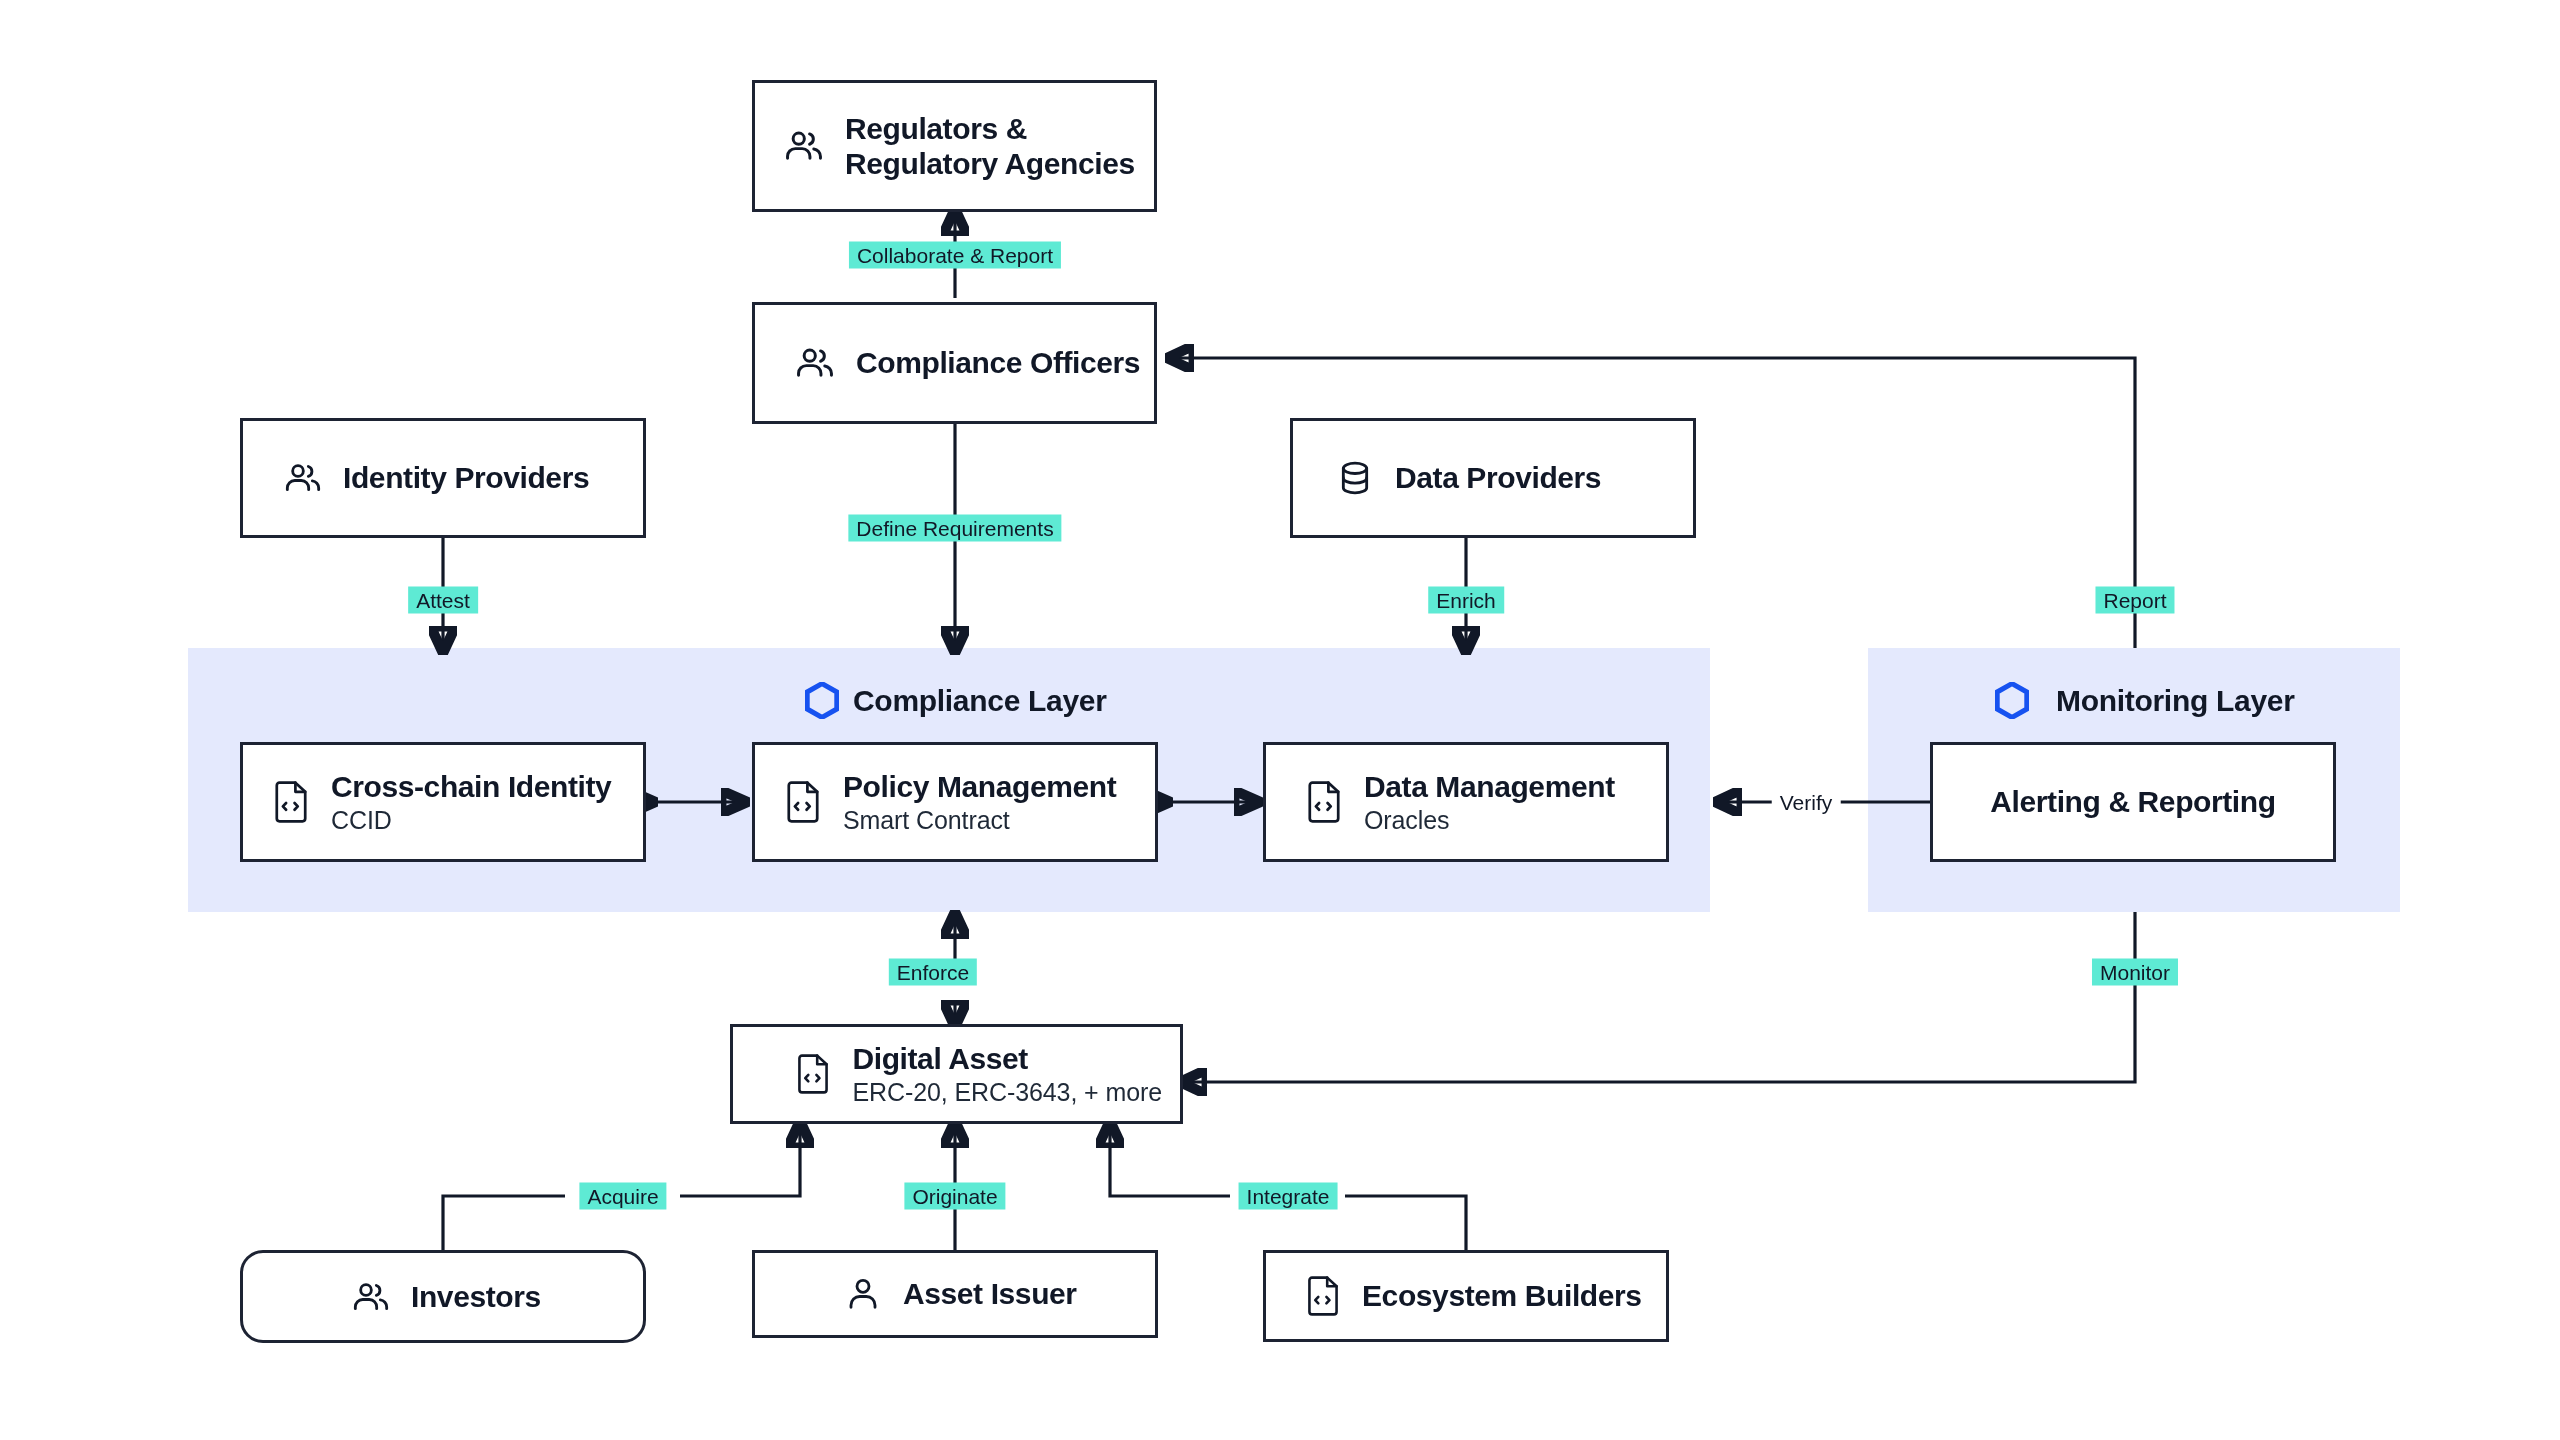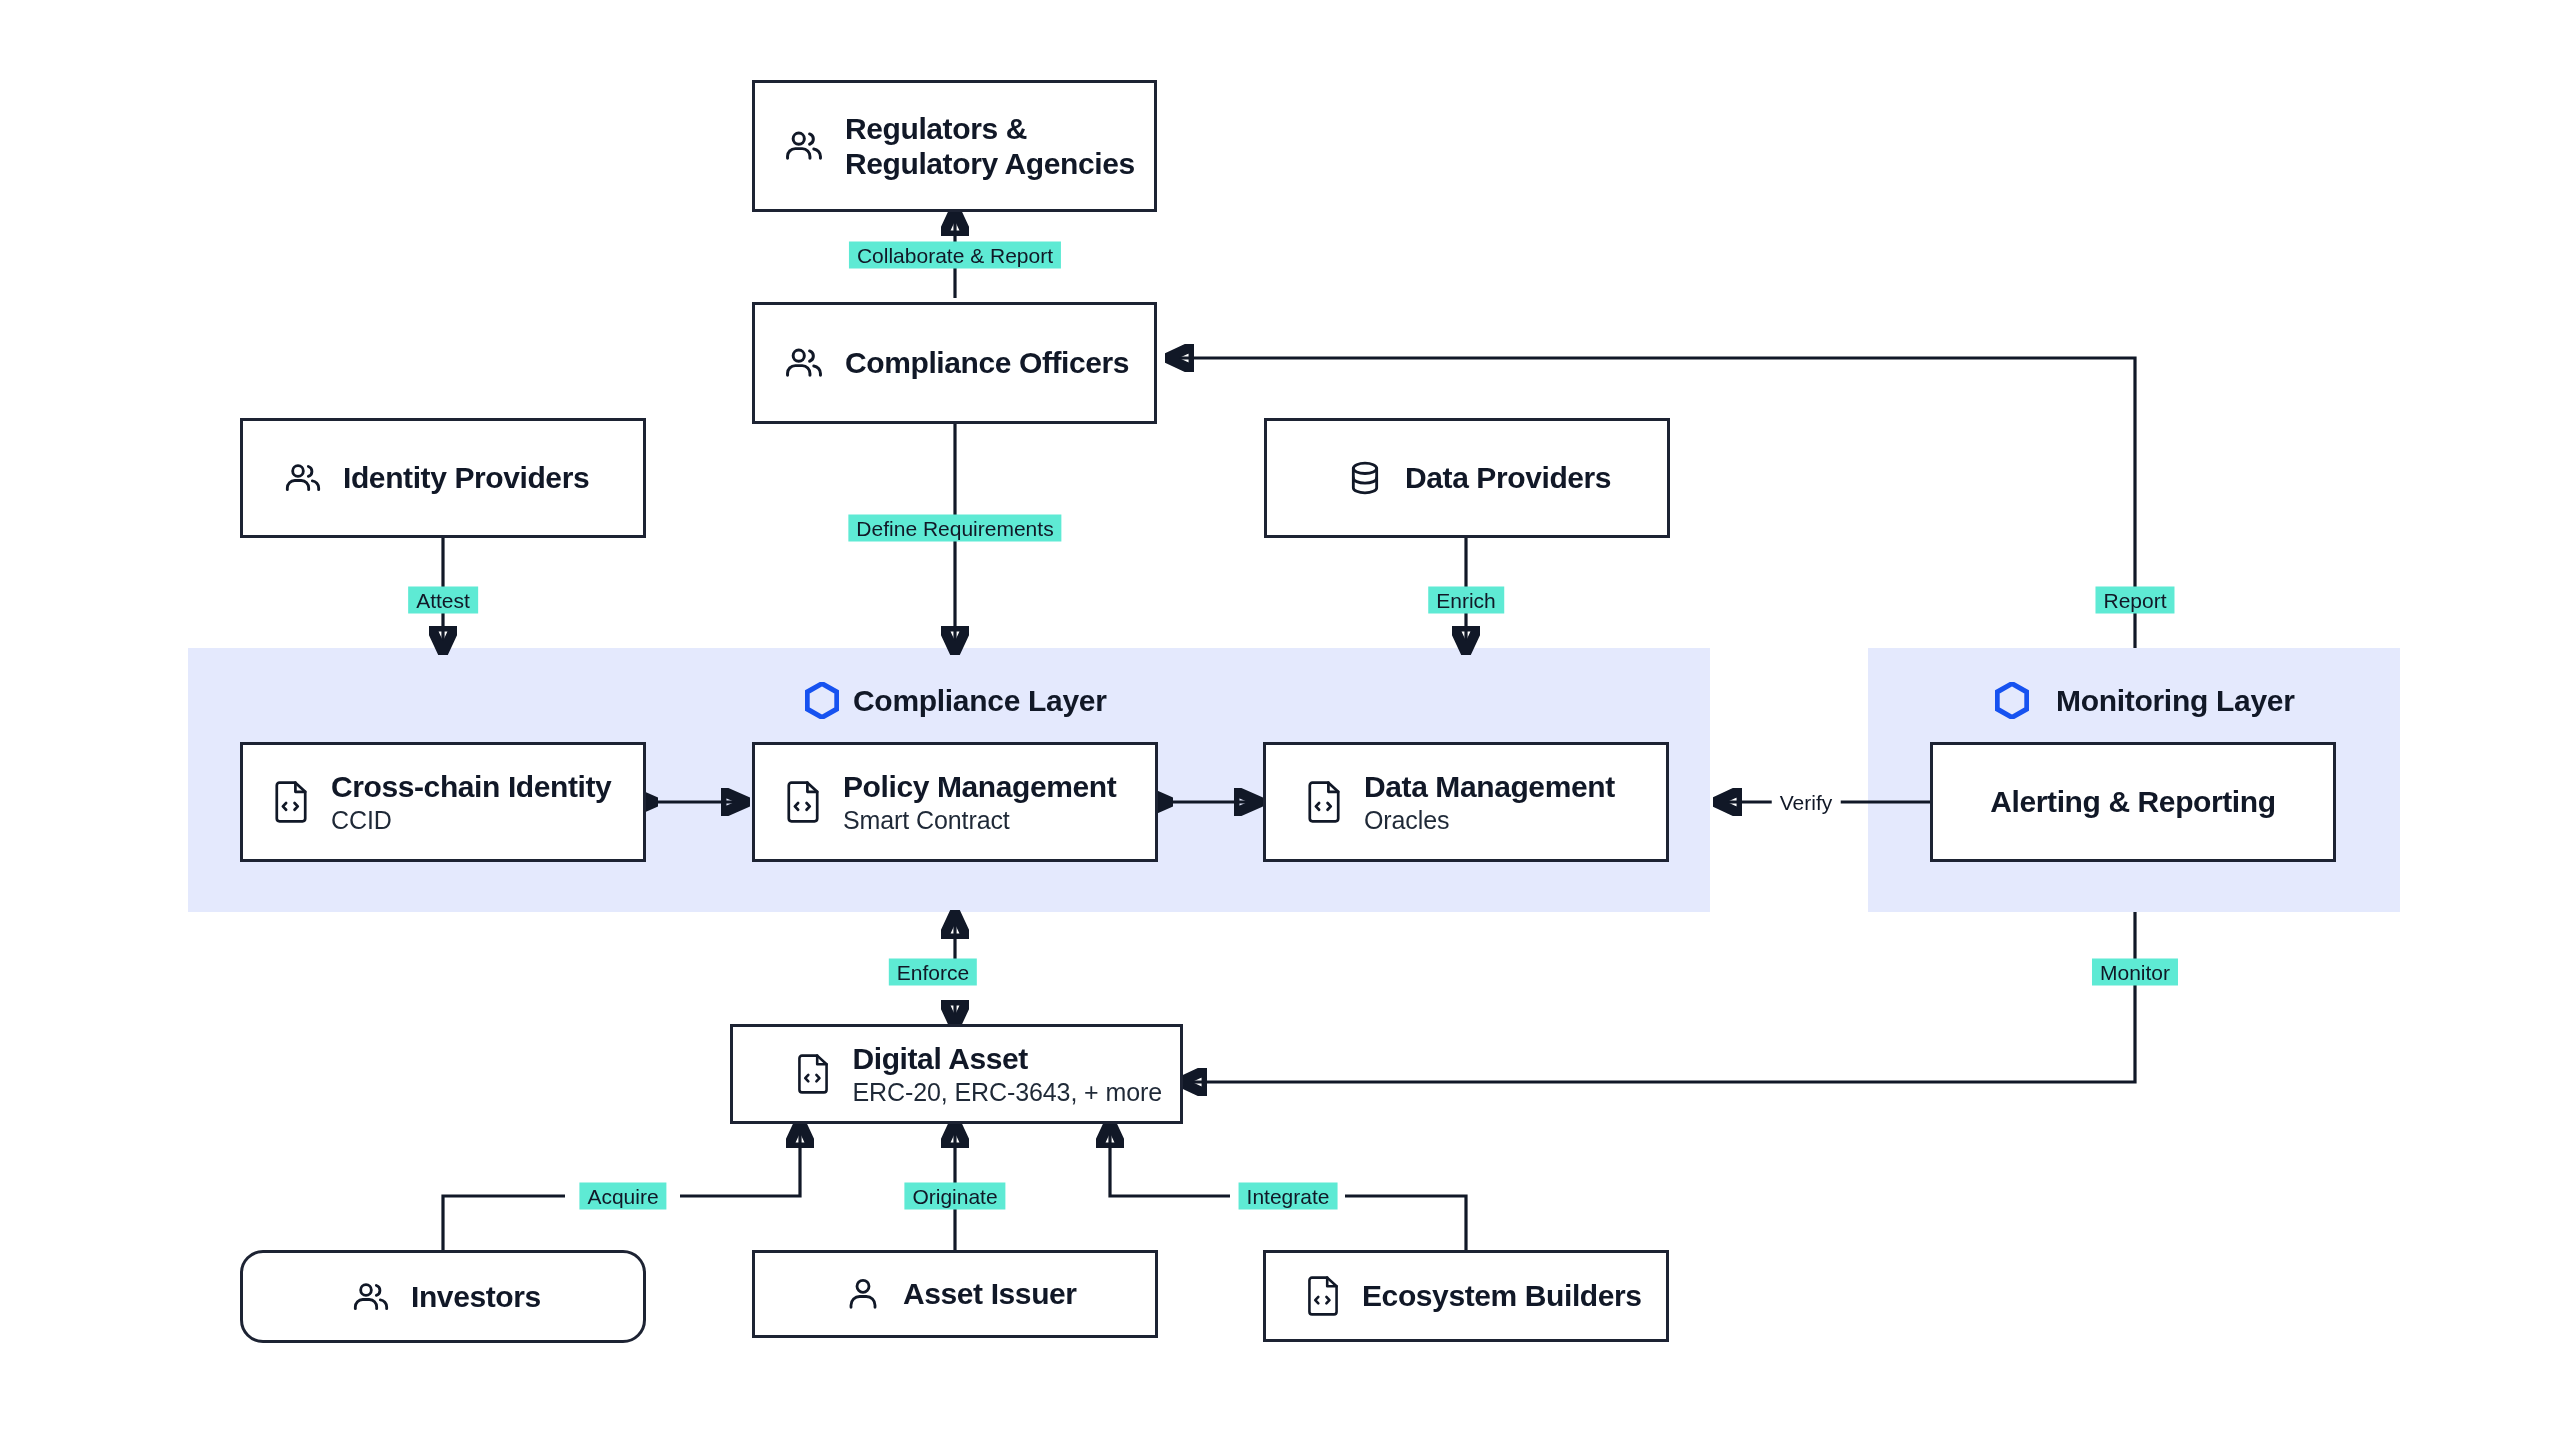--- a/index.html
+++ b/index.html
@@ -136,21 +136,21 @@
       <path d="M2.6 19v-1.1A4.4 4.4 0 0 1 7 13.5h4A4.4 4.4 0 0 1 15.4 18V19"></path>
       <path d="M15.2 5.1a3.1 3.1 0 0 1 0 5.9"></path>
       <path d="M17.6 13.7a4.3 4.3 0 0 1 3.8 4.3V19"></path>
     </svg>
     <span class="txt">
       <span class="title">Regulators &amp;</span>
       <span class="title">Regulatory Agencies</span>
     </span>
   </div>
 
-  <div class="node" style="left:752px; top:302px; width:405px; height:122px; justify-content:flex-start; padding-left:28px;">
+  <div class="node" style="left:752px; top:302px; width:405px; height:122px; justify-content:flex-start; padding-left:39px;">
     <svg class="ico" width="42" height="42" viewBox="0 0 24 24" fill="none" stroke="#111827" stroke-width="1.7" stroke-linecap="round" stroke-linejoin="round">
       <path d="M9 11a3.2 3.2 0 1 0 0-6.4 3.2 3.2 0 0 0 0 6.4z"></path>
       <path d="M2.6 19v-1.1A4.4 4.4 0 0 1 7 13.5h4A4.4 4.4 0 0 1 15.4 18V19"></path>
       <path d="M15.2 5.1a3.1 3.1 0 0 1 0 5.9"></path>
       <path d="M17.6 13.7a4.3 4.3 0 0 1 3.8 4.3V19"></path>
     </svg>
     <span class="txt">
       <span class="title">Compliance Officers</span>
     </span>
   </div>
@@ -160,21 +160,21 @@
       <path d="M9 11a3.2 3.2 0 1 0 0-6.4 3.2 3.2 0 0 0 0 6.4z"></path>
       <path d="M2.6 19v-1.1A4.4 4.4 0 0 1 7 13.5h4A4.4 4.4 0 0 1 15.4 18V19"></path>
       <path d="M15.2 5.1a3.1 3.1 0 0 1 0 5.9"></path>
       <path d="M17.6 13.7a4.3 4.3 0 0 1 3.8 4.3V19"></path>
     </svg>
     <span class="txt">
       <span class="title">Identity Providers</span>
     </span>
   </div>
 
-  <div class="node" style="left:1264px; top:418px; width:406px; height:120px; justify-content:flex-start; padding-left:78px;">
+  <div class="node" style="left:1290px; top:418px; width:406px; height:120px; justify-content:flex-start; padding-left:42px;">
     <svg class="ico" width="40" height="40" viewBox="0 0 24 24" fill="none" stroke="#111827" stroke-width="1.7" stroke-linecap="round" stroke-linejoin="round">
       <ellipse cx="12" cy="6.2" rx="7" ry="3.1"></ellipse>
       <path d="M5 6.2v11.6c0 1.7 3.1 3.1 7 3.1s7-1.4 7-3.1V6.2"></path>
       <path d="M5 12c0 1.7 3.1 3.1 7 3.1s7-1.4 7-3.1"></path>
     </svg>
     <span class="txt">
       <span class="title">Data Providers</span>
     </span>
   </div>
 

